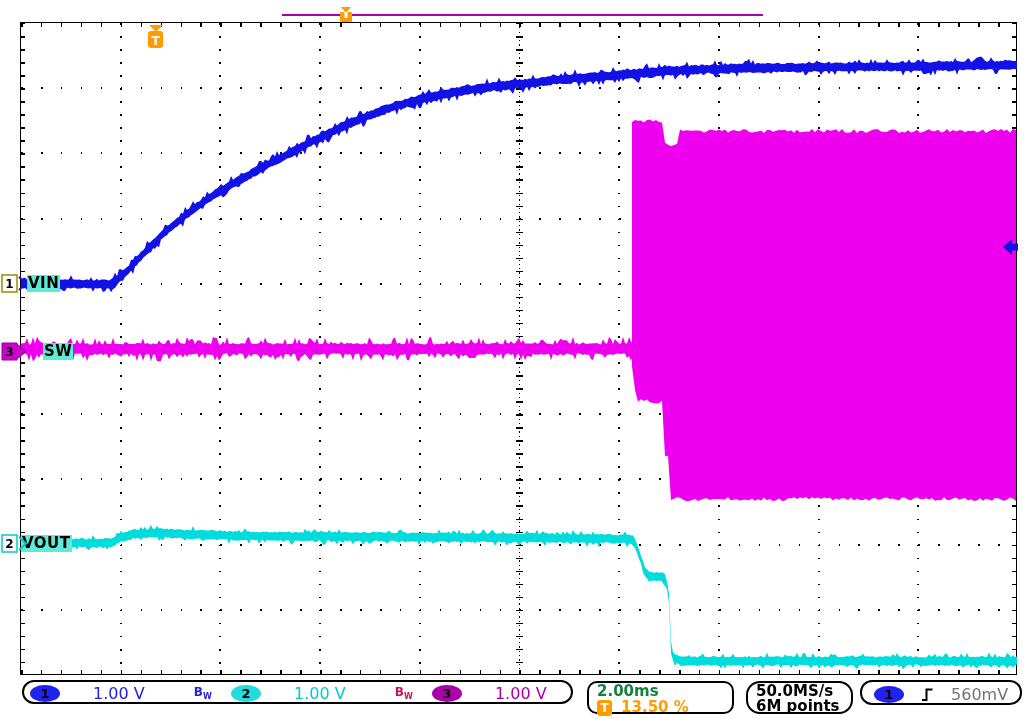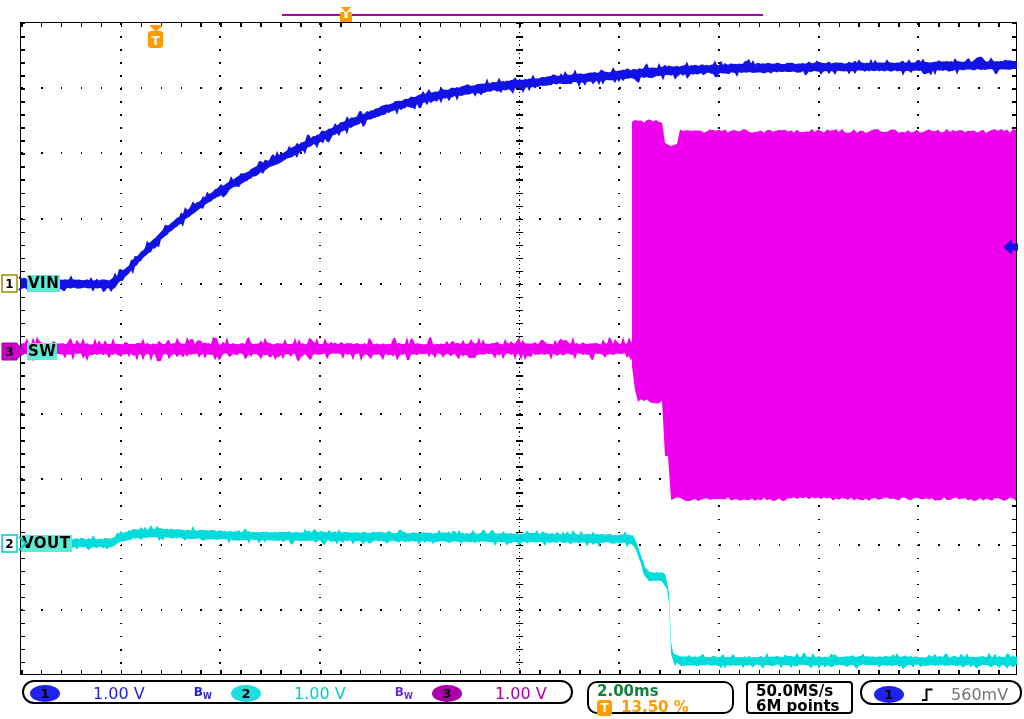--- a/index.html
+++ b/index.html
@@ -82,21 +82,21 @@
       </defs>
     <g id="wave-group" clip-path="url(#plotclip)">
         <path d="M21.0,280.2L23.0,278.0L25.0,277.8L27.0,279.6L29.0,279.7L31.0,280.3L33.0,279.2L35.0,279.5L37.0,276.4L39.0,279.9L41.0,280.4L43.0,280.1L45.0,276.3L47.0,280.5L49.0,279.3L51.0,280.2L53.0,280.5L55.0,280.3L57.0,279.8L59.0,280.2L61.0,279.5L63.0,279.7L65.0,279.3L67.0,279.8L69.0,279.2L71.0,275.2L73.0,279.4L75.0,279.6L77.0,279.8L79.0,279.4L81.0,279.9L83.0,280.2L85.0,280.0L87.0,279.3L89.0,280.3L91.0,277.3L93.0,280.4L95.0,280.3L97.0,278.7L99.0,280.4L101.0,279.6L103.0,279.5L105.0,279.6L107.0,280.1L109.0,280.5L111.0,279.3L113.0,277.5L115.0,272.6L117.0,276.2L119.0,269.3L121.0,269.2L123.0,270.3L125.0,268.7L127.0,267.0L129.0,265.4L131.0,259.8L133.0,259.8L135.0,255.8L137.0,256.3L139.0,254.3L141.0,251.6L143.0,250.5L145.0,247.7L147.0,240.7L149.0,243.1L151.0,241.5L153.0,239.5L155.0,237.9L157.0,235.9L159.0,233.7L161.0,231.7L163.0,229.6L165.0,224.5L167.0,225.5L169.0,225.1L171.0,223.0L173.0,221.6L175.0,219.8L177.0,217.7L179.0,217.1L181.0,212.4L183.0,213.7L185.0,207.0L187.0,209.8L189.0,208.7L191.0,205.3L193.0,201.3L195.0,204.1L197.0,202.0L199.0,201.7L201.0,199.8L203.0,196.3L205.0,197.3L207.0,191.6L209.0,194.0L211.0,193.0L213.0,191.4L215.0,189.3L217.0,188.4L219.0,186.4L221.0,183.9L223.0,185.7L225.0,184.4L227.0,182.9L229.0,181.6L231.0,176.0L233.0,179.8L235.0,178.3L237.0,176.7L239.0,175.8L241.0,172.9L243.0,173.6L245.0,173.1L247.0,172.0L249.0,171.2L251.0,168.9L253.0,167.9L255.0,167.0L257.0,165.7L259.0,161.0L261.0,161.0L263.0,162.8L265.0,159.6L267.0,160.4L269.0,160.4L271.0,156.2L273.0,154.1L275.0,156.5L277.0,150.9L279.0,155.0L281.0,153.5L283.0,152.9L285.0,151.8L287.0,150.6L289.0,145.7L291.0,148.0L293.0,146.8L295.0,146.1L297.0,142.7L299.0,144.6L301.0,142.6L303.0,142.1L305.0,141.3L307.0,135.0L309.0,134.4L311.0,138.2L313.0,136.1L315.0,136.3L317.0,134.7L319.0,134.4L321.0,131.2L323.0,130.6L325.0,131.3L327.0,130.0L329.0,128.4L331.0,128.5L333.0,127.2L335.0,123.1L337.0,125.6L339.0,123.8L341.0,121.9L343.0,121.9L345.0,120.9L347.0,116.1L349.0,119.3L351.0,117.6L353.0,117.4L355.0,117.2L357.0,116.2L359.0,111.4L361.0,110.8L363.0,114.3L365.0,113.3L367.0,110.9L369.0,111.7L371.0,110.2L373.0,110.5L375.0,108.7L377.0,108.2L379.0,107.7L381.0,105.9L383.0,105.5L385.0,104.7L387.0,104.6L389.0,104.4L391.0,103.7L393.0,103.0L395.0,101.1L397.0,101.0L399.0,100.8L401.0,100.9L403.0,100.2L405.0,98.7L407.0,99.1L409.0,98.3L411.0,96.6L413.0,97.0L415.0,97.1L417.0,95.7L419.0,94.7L421.0,94.3L423.0,91.0L425.0,94.0L427.0,91.9L429.0,88.9L431.0,92.4L433.0,92.3L435.0,91.6L437.0,91.7L439.0,90.7L441.0,86.7L443.0,89.5L445.0,89.8L447.0,89.8L449.0,89.4L451.0,87.7L453.0,87.8L455.0,88.1L457.0,87.1L459.0,87.7L461.0,86.5L463.0,86.1L465.0,85.6L467.0,84.3L469.0,84.7L471.0,86.1L473.0,85.5L475.0,85.3L477.0,84.1L479.0,83.9L481.0,83.7L483.0,83.4L485.0,83.8L487.0,78.3L489.0,83.6L491.0,82.7L493.0,81.8L495.0,82.2L497.0,81.9L499.0,77.5L501.0,81.4L503.0,81.0L505.0,81.4L507.0,80.6L509.0,81.0L511.0,79.9L513.0,79.8L515.0,77.3L517.0,79.7L519.0,80.1L521.0,79.5L523.0,80.1L525.0,78.8L527.0,79.5L529.0,78.4L531.0,78.7L533.0,74.4L535.0,78.6L537.0,78.5L539.0,78.3L541.0,77.2L543.0,77.1L545.0,77.2L547.0,76.4L549.0,76.2L551.0,76.0L553.0,74.2L555.0,75.1L557.0,75.8L559.0,75.9L561.0,73.2L563.0,75.7L565.0,70.9L567.0,74.2L569.0,75.1L571.0,74.7L573.0,73.9L575.0,69.3L577.0,74.1L579.0,73.4L581.0,73.6L583.0,74.0L585.0,73.7L587.0,73.2L589.0,72.8L591.0,72.5L593.0,72.4L595.0,72.1L597.0,72.9L599.0,72.3L601.0,69.4L603.0,70.6L605.0,71.8L607.0,72.0L609.0,72.3L611.0,71.8L613.0,67.1L615.0,70.4L617.0,71.3L619.0,70.3L621.0,70.6L623.0,69.6L625.0,70.0L627.0,68.3L629.0,69.3L631.0,70.2L633.0,68.9L635.0,69.0L637.0,69.7L639.0,68.3L641.0,68.7L643.0,68.8L645.0,65.5L647.0,63.3L649.0,68.2L651.0,67.5L653.0,67.5L655.0,67.7L657.0,68.0L659.0,62.9L661.0,67.3L663.0,66.6L665.0,64.7L667.0,66.4L669.0,65.5L671.0,66.2L673.0,66.5L675.0,66.6L677.0,65.8L679.0,66.8L681.0,66.0L683.0,65.5L685.0,64.9L687.0,61.5L689.0,66.5L691.0,65.0L693.0,65.5L695.0,64.8L697.0,65.3L699.0,65.9L701.0,64.5L703.0,64.4L705.0,65.4L707.0,64.8L709.0,65.5L711.0,64.7L713.0,64.2L715.0,60.3L717.0,64.9L719.0,65.3L721.0,60.5L723.0,65.1L725.0,62.9L727.0,64.6L729.0,64.6L731.0,63.2L733.0,64.1L735.0,63.8L737.0,64.2L739.0,63.4L741.0,64.0L743.0,63.5L745.0,61.0L747.0,61.1L749.0,58.8L751.0,63.5L753.0,59.9L755.0,64.4L757.0,63.1L759.0,63.0L761.0,63.8L763.0,63.3L765.0,63.8L767.0,63.1L769.0,63.0L771.0,63.5L773.0,63.8L775.0,63.4L777.0,62.8L779.0,62.9L781.0,63.9L783.0,63.9L785.0,64.1L787.0,62.8L789.0,62.9L791.0,62.8L793.0,63.0L795.0,63.9L797.0,63.7L799.0,63.6L801.0,63.4L803.0,63.1L805.0,63.8L807.0,62.9L809.0,61.4L811.0,62.9L813.0,63.3L815.0,62.4L817.0,60.2L819.0,62.7L821.0,62.6L823.0,63.0L825.0,63.2L827.0,62.7L829.0,61.4L831.0,63.4L833.0,62.9L835.0,62.6L837.0,62.6L839.0,62.8L841.0,62.5L843.0,63.2L845.0,63.5L847.0,63.2L849.0,61.5L851.0,62.7L853.0,62.4L855.0,60.5L857.0,62.8L859.0,59.2L861.0,62.3L863.0,62.8L865.0,63.3L867.0,62.4L869.0,63.2L871.0,58.8L873.0,63.3L875.0,59.8L877.0,62.4L879.0,62.4L881.0,62.5L883.0,62.7L885.0,62.5L887.0,59.3L889.0,62.3L891.0,62.6L893.0,62.8L895.0,62.9L897.0,62.6L899.0,62.7L901.0,61.5L903.0,60.7L905.0,62.7L907.0,62.3L909.0,59.3L911.0,62.5L913.0,62.6L915.0,62.5L917.0,60.2L919.0,59.7L921.0,61.9L923.0,58.6L925.0,62.1L927.0,62.1L929.0,62.6L931.0,62.6L933.0,62.0L935.0,61.7L937.0,61.5L939.0,60.2L941.0,61.5L943.0,61.6L945.0,61.4L947.0,61.1L949.0,61.8L951.0,61.0L953.0,62.0L955.0,58.1L957.0,61.0L959.0,61.3L961.0,61.8L963.0,61.8L965.0,61.6L967.0,59.1L969.0,58.3L971.0,61.9L973.0,61.1L975.0,59.3L977.0,57.6L979.0,57.0L981.0,56.5L983.0,58.3L985.0,60.8L987.0,61.7L989.0,60.9L991.0,57.2L993.0,60.6L995.0,61.7L997.0,61.0L999.0,61.4L1001.0,60.7L1003.0,61.2L1005.0,59.4L1007.0,60.5L1009.0,60.3L1011.0,60.4L1013.0,61.1L1015.0,61.1L1017.0,60.4L1017.0,69.8L1015.0,68.9L1013.0,69.1L1011.0,69.5L1009.0,69.8L1007.0,69.6L1005.0,69.4L1003.0,69.4L1001.0,69.3L999.0,70.1L997.0,73.7L995.0,74.0L993.0,69.8L991.0,69.0L989.0,69.3L987.0,69.4L985.0,70.1L983.0,69.4L981.0,69.9L979.0,69.5L977.0,69.1L975.0,70.2L973.0,70.3L971.0,69.4L969.0,69.6L967.0,69.6L965.0,69.8L963.0,70.5L961.0,69.8L959.0,69.8L957.0,74.8L955.0,69.8L953.0,70.9L951.0,71.0L949.0,71.8L947.0,70.7L945.0,70.1L943.0,70.9L941.0,70.2L939.0,70.7L937.0,70.1L935.0,75.2L933.0,70.6L931.0,75.4L929.0,72.8L927.0,73.5L925.0,74.2L923.0,73.7L921.0,70.4L919.0,71.0L917.0,70.4L915.0,70.7L913.0,70.7L911.0,73.0L909.0,71.0L907.0,70.7L905.0,71.4L903.0,75.7L901.0,70.9L899.0,71.0L897.0,71.4L895.0,70.3L893.0,71.3L891.0,71.5L889.0,71.3L887.0,70.3L885.0,71.5L883.0,71.1L881.0,70.5L879.0,71.4L877.0,70.3L875.0,71.3L873.0,70.9L871.0,70.6L869.0,71.4L867.0,70.5L865.0,71.7L863.0,70.7L861.0,70.4L859.0,70.6L857.0,70.6L855.0,73.9L853.0,71.3L851.0,70.9L849.0,74.6L847.0,71.1L845.0,71.6L843.0,71.2L841.0,71.3L839.0,70.7L837.0,70.9L835.0,75.0L833.0,71.7L831.0,71.1L829.0,74.2L827.0,71.2L825.0,71.1L823.0,72.0L821.0,75.1L819.0,71.7L817.0,71.4L815.0,71.1L813.0,71.2L811.0,72.3L809.0,71.4L807.0,74.2L805.0,75.4L803.0,71.1L801.0,72.4L799.0,72.4L797.0,72.7L795.0,71.9L793.0,71.4L791.0,71.9L789.0,71.9L787.0,71.9L785.0,71.5L783.0,72.1L781.0,72.0L779.0,71.4L777.0,72.4L775.0,71.8L773.0,71.7L771.0,73.8L769.0,72.2L767.0,72.2L765.0,73.3L763.0,73.2L761.0,72.6L759.0,72.6L757.0,72.5L755.0,72.7L753.0,72.9L751.0,72.4L749.0,72.0L747.0,72.7L745.0,72.4L743.0,72.4L741.0,73.1L739.0,72.0L737.0,76.9L735.0,72.9L733.0,72.8L731.0,72.2L729.0,74.3L727.0,73.7L725.0,73.6L723.0,73.5L721.0,73.0L719.0,73.8L717.0,77.4L715.0,77.1L713.0,73.9L711.0,73.7L709.0,72.7L707.0,72.7L705.0,74.2L703.0,75.2L701.0,73.0L699.0,74.0L697.0,74.4L695.0,74.1L693.0,74.8L691.0,73.9L689.0,76.4L687.0,79.1L685.0,74.1L683.0,75.9L681.0,74.1L679.0,75.3L677.0,77.1L675.0,79.8L673.0,74.8L671.0,75.7L669.0,74.9L667.0,75.1L665.0,75.2L663.0,80.5L661.0,75.4L659.0,76.3L657.0,75.7L655.0,76.7L653.0,77.7L651.0,78.1L649.0,78.0L647.0,76.9L645.0,77.7L643.0,77.8L641.0,76.7L639.0,82.8L637.0,81.9L635.0,79.8L633.0,78.4L631.0,77.9L629.0,78.4L627.0,78.7L625.0,78.7L623.0,81.2L621.0,78.6L619.0,82.3L617.0,79.3L615.0,83.0L613.0,80.2L611.0,80.2L609.0,80.3L607.0,80.0L605.0,80.6L603.0,84.7L601.0,80.5L599.0,85.2L597.0,80.8L595.0,81.7L593.0,84.6L591.0,81.6L589.0,81.7L587.0,81.9L585.0,85.7L583.0,82.8L581.0,82.4L579.0,87.2L577.0,82.6L575.0,82.1L573.0,82.3L571.0,84.2L569.0,83.7L567.0,84.0L565.0,84.0L563.0,83.9L561.0,83.8L559.0,83.6L557.0,84.5L555.0,84.0L553.0,83.8L551.0,85.5L549.0,84.9L547.0,85.7L545.0,85.8L543.0,86.0L541.0,85.6L539.0,86.7L537.0,86.8L535.0,88.4L533.0,86.7L531.0,87.4L529.0,91.2L527.0,86.8L525.0,88.8L523.0,93.1L521.0,88.9L519.0,88.6L517.0,87.8L515.0,88.5L513.0,94.0L511.0,91.3L509.0,89.3L507.0,90.0L505.0,90.4L503.0,89.8L501.0,92.9L499.0,91.0L497.0,91.8L495.0,90.5L493.0,90.3L491.0,91.8L489.0,91.4L487.0,91.7L485.0,92.7L483.0,92.9L481.0,95.6L479.0,93.3L477.0,93.3L475.0,96.7L473.0,92.9L471.0,93.8L469.0,94.4L467.0,94.8L465.0,94.4L463.0,95.6L461.0,96.0L459.0,95.6L457.0,100.7L455.0,95.8L453.0,97.1L451.0,97.4L449.0,101.6L447.0,97.7L445.0,98.7L443.0,98.2L441.0,103.6L439.0,98.8L437.0,101.8L435.0,100.7L433.0,101.2L431.0,103.3L429.0,101.3L427.0,105.3L425.0,102.2L423.0,102.9L421.0,108.0L419.0,108.2L417.0,104.0L415.0,109.8L413.0,107.9L411.0,107.8L409.0,107.2L407.0,106.4L405.0,108.2L403.0,108.6L401.0,110.2L399.0,108.5L397.0,114.9L395.0,110.0L393.0,111.0L391.0,111.4L389.0,113.0L387.0,112.5L385.0,114.8L383.0,114.9L381.0,115.5L379.0,116.7L377.0,116.7L375.0,118.1L373.0,118.3L371.0,119.4L369.0,119.6L367.0,119.9L365.0,125.3L363.0,127.0L361.0,122.5L359.0,124.6L357.0,124.8L355.0,125.8L353.0,126.4L351.0,127.9L349.0,127.6L347.0,134.4L345.0,129.9L343.0,131.2L341.0,131.7L339.0,136.3L337.0,133.3L335.0,134.8L333.0,135.2L331.0,138.4L329.0,142.5L327.0,141.8L325.0,139.0L323.0,143.4L321.0,141.4L319.0,142.9L317.0,148.4L315.0,144.5L313.0,144.6L311.0,146.5L309.0,146.8L307.0,148.1L305.0,154.4L303.0,150.4L301.0,151.7L299.0,153.1L297.0,158.0L295.0,155.1L293.0,156.4L291.0,157.4L289.0,158.0L287.0,158.5L285.0,160.1L283.0,161.1L281.0,162.5L279.0,163.4L277.0,164.6L275.0,165.0L273.0,166.0L271.0,166.6L269.0,167.5L267.0,169.0L265.0,170.5L263.0,174.1L261.0,172.0L259.0,174.0L257.0,175.5L255.0,176.4L253.0,176.4L251.0,178.7L249.0,179.3L247.0,181.0L245.0,181.4L243.0,183.0L241.0,184.1L239.0,187.2L237.0,186.5L235.0,186.8L233.0,187.6L231.0,188.7L229.0,190.5L227.0,194.0L225.0,196.1L223.0,197.5L221.0,195.3L219.0,196.5L217.0,197.2L215.0,198.4L213.0,199.6L211.0,201.4L209.0,202.3L207.0,203.5L205.0,204.7L203.0,208.9L201.0,207.9L199.0,209.2L197.0,210.9L195.0,212.6L193.0,213.9L191.0,215.3L189.0,217.2L187.0,218.1L185.0,219.5L183.0,226.7L181.0,223.7L179.0,224.7L177.0,226.8L175.0,227.8L173.0,229.7L171.0,231.3L169.0,232.5L167.0,235.3L165.0,236.3L163.0,238.0L161.0,239.6L159.0,247.3L157.0,245.9L155.0,248.8L153.0,248.2L151.0,252.3L149.0,252.7L147.0,254.4L145.0,256.3L143.0,257.9L141.0,261.0L139.0,261.9L137.0,265.2L135.0,266.4L133.0,273.9L131.0,270.4L129.0,273.4L127.0,275.3L125.0,276.9L123.0,280.8L121.0,280.7L119.0,282.3L117.0,285.0L115.0,287.9L113.0,288.9L111.0,292.3L109.0,288.6L107.0,288.2L105.0,291.2L103.0,291.9L101.0,287.9L99.0,288.3L97.0,288.5L95.0,287.9L93.0,291.7L91.0,288.0L89.0,288.5L87.0,288.2L85.0,287.8L83.0,287.8L81.0,288.6L79.0,288.6L77.0,288.7L75.0,287.8L73.0,287.7L71.0,288.6L69.0,288.3L67.0,287.7L65.0,291.0L63.0,290.9L61.0,288.9L59.0,290.3L57.0,288.5L55.0,288.5L53.0,288.9L51.0,288.6L49.0,288.7L47.0,291.2L45.0,287.7L43.0,288.5L41.0,288.3L39.0,288.7L37.0,288.1L35.0,292.3L33.0,288.3L31.0,289.3L29.0,288.0L27.0,289.7L25.0,288.1L23.0,288.5L21.0,288.0Z" fill="#1212e6"></path>
         <path d="M21.0,343.8L23.0,343.3L25.0,343.1L27.0,337.9L29.0,344.3L31.0,344.3L33.0,336.9L35.0,343.4L37.0,336.5L39.0,340.6L41.0,342.3L43.0,342.9L45.0,343.4L47.0,342.9L49.0,343.6L51.0,344.3L53.0,341.2L55.0,342.0L57.0,343.4L59.0,343.6L61.0,343.6L63.0,343.0L65.0,344.2L67.0,343.5L69.0,339.9L71.0,338.1L73.0,344.0L75.0,343.9L77.0,339.6L79.0,343.2L81.0,343.5L83.0,337.7L85.0,343.9L87.0,343.0L89.0,344.4L91.0,344.4L93.0,344.2L95.0,338.1L97.0,344.4L99.0,340.2L101.0,343.4L103.0,344.4L105.0,340.0L107.0,344.1L109.0,343.8L111.0,344.3L113.0,337.8L115.0,344.0L117.0,343.7L119.0,343.9L121.0,344.1L123.0,344.4L125.0,342.1L127.0,342.5L129.0,344.1L131.0,344.0L133.0,344.0L135.0,344.0L137.0,343.1L139.0,342.9L141.0,343.6L143.0,338.2L145.0,344.3L147.0,343.1L149.0,343.8L151.0,344.5L153.0,343.3L155.0,344.3L157.0,344.0L159.0,340.4L161.0,343.1L163.0,344.1L165.0,344.1L167.0,340.8L169.0,339.8L171.0,344.5L173.0,343.0L175.0,343.6L177.0,337.4L179.0,341.4L181.0,343.4L183.0,343.4L185.0,344.0L187.0,337.0L189.0,341.0L191.0,339.0L193.0,339.3L195.0,344.2L197.0,340.7L199.0,340.2L201.0,340.8L203.0,343.6L205.0,342.2L207.0,343.5L209.0,343.1L211.0,344.4L213.0,337.1L215.0,337.7L217.0,338.2L219.0,344.5L221.0,344.5L223.0,341.6L225.0,343.8L227.0,337.1L229.0,344.1L231.0,343.9L233.0,343.1L235.0,344.0L237.0,344.0L239.0,344.2L241.0,343.2L243.0,343.3L245.0,343.7L247.0,338.4L249.0,336.9L251.0,343.0L253.0,343.9L255.0,343.7L257.0,343.7L259.0,343.3L261.0,340.2L263.0,343.6L265.0,337.6L267.0,342.0L269.0,343.2L271.0,343.2L273.0,344.4L275.0,343.9L277.0,343.0L279.0,343.6L281.0,343.4L283.0,343.8L285.0,338.8L287.0,344.3L289.0,343.9L291.0,344.1L293.0,343.6L295.0,337.6L297.0,343.9L299.0,339.1L301.0,343.4L303.0,343.3L305.0,344.3L307.0,344.0L309.0,338.0L311.0,338.7L313.0,341.3L315.0,343.1L317.0,337.9L319.0,344.3L321.0,344.0L323.0,343.8L325.0,337.9L327.0,343.0L329.0,344.0L331.0,341.4L333.0,343.5L335.0,342.8L337.0,343.8L339.0,343.9L341.0,341.8L343.0,343.2L345.0,344.3L347.0,342.7L349.0,343.4L351.0,343.1L353.0,344.0L355.0,343.8L357.0,343.1L359.0,343.7L361.0,344.2L363.0,344.0L365.0,343.0L367.0,344.4L369.0,337.6L371.0,339.9L373.0,344.0L375.0,344.2L377.0,343.5L379.0,344.0L381.0,344.4L383.0,343.3L385.0,344.2L387.0,344.3L389.0,343.9L391.0,344.0L393.0,338.7L395.0,337.5L397.0,343.8L399.0,342.8L401.0,343.7L403.0,344.2L405.0,343.7L407.0,337.0L409.0,344.5L411.0,337.9L413.0,339.6L415.0,344.0L417.0,343.2L419.0,343.6L421.0,344.0L423.0,344.2L425.0,344.4L427.0,343.8L429.0,337.9L431.0,336.7L433.0,343.9L435.0,344.4L437.0,343.7L439.0,344.2L441.0,343.5L443.0,343.9L445.0,343.8L447.0,340.8L449.0,344.4L451.0,342.3L453.0,340.8L455.0,343.5L457.0,343.1L459.0,343.2L461.0,344.1L463.0,339.5L465.0,344.1L467.0,343.8L469.0,343.1L471.0,339.1L473.0,342.3L475.0,343.5L477.0,343.1L479.0,337.2L481.0,344.5L483.0,338.9L485.0,343.5L487.0,343.7L489.0,344.2L491.0,343.2L493.0,343.2L495.0,343.0L497.0,341.4L499.0,343.7L501.0,343.7L503.0,344.4L505.0,338.9L507.0,343.0L509.0,343.5L511.0,341.1L513.0,343.3L515.0,343.6L517.0,340.5L519.0,337.4L521.0,343.0L523.0,339.9L525.0,343.5L527.0,343.5L529.0,343.4L531.0,343.4L533.0,343.6L535.0,342.1L537.0,343.8L539.0,343.3L541.0,339.7L543.0,340.1L545.0,342.1L547.0,343.7L549.0,343.7L551.0,343.9L553.0,344.5L555.0,339.7L557.0,344.0L559.0,340.4L561.0,338.6L563.0,340.5L565.0,340.1L567.0,340.5L569.0,343.3L571.0,343.2L573.0,336.8L575.0,344.0L577.0,342.8L579.0,344.4L581.0,343.5L583.0,342.2L585.0,343.6L587.0,344.2L589.0,343.5L591.0,343.5L593.0,343.3L595.0,343.2L597.0,343.0L599.0,343.9L601.0,344.4L603.0,339.3L605.0,343.1L607.0,343.7L609.0,337.0L611.0,338.9L613.0,343.9L615.0,339.0L617.0,341.4L619.0,343.6L621.0,343.7L623.0,336.8L625.0,343.3L627.0,343.6L629.0,337.2L631.0,341.6L633.0,344.3L633.0,354.5L631.0,361.0L629.0,355.9L627.0,358.1L625.0,353.5L623.0,353.6L621.0,354.1L619.0,353.7L617.0,353.5L615.0,354.3L613.0,354.9L611.0,354.3L609.0,354.5L607.0,354.8L605.0,357.9L603.0,355.0L601.0,354.3L599.0,353.8L597.0,353.7L595.0,353.6L593.0,360.0L591.0,359.3L589.0,354.5L587.0,354.9L585.0,353.9L583.0,355.0L581.0,353.9L579.0,353.5L577.0,353.6L575.0,359.5L573.0,354.7L571.0,354.7L569.0,354.1L567.0,353.6L565.0,354.6L563.0,355.8L561.0,353.9L559.0,354.8L557.0,355.7L555.0,354.4L553.0,353.8L551.0,360.0L549.0,354.0L547.0,353.9L545.0,354.7L543.0,354.4L541.0,353.9L539.0,354.7L537.0,354.6L535.0,354.8L533.0,353.5L531.0,357.2L529.0,356.1L527.0,356.0L525.0,360.2L523.0,354.2L521.0,360.3L519.0,353.6L517.0,354.5L515.0,359.7L513.0,353.8L511.0,354.9L509.0,353.8L507.0,353.6L505.0,354.8L503.0,359.6L501.0,353.5L499.0,355.8L497.0,354.1L495.0,358.4L493.0,354.9L491.0,353.6L489.0,354.2L487.0,353.5L485.0,354.5L483.0,354.4L481.0,354.5L479.0,354.6L477.0,354.9L475.0,358.2L473.0,357.7L471.0,358.0L469.0,358.0L467.0,355.4L465.0,354.9L463.0,356.5L461.0,354.3L459.0,359.3L457.0,356.9L455.0,354.2L453.0,354.3L451.0,356.6L449.0,354.6L447.0,354.1L445.0,354.7L443.0,357.7L441.0,354.6L439.0,353.7L437.0,353.5L435.0,358.5L433.0,355.1L431.0,353.8L429.0,357.3L427.0,353.6L425.0,354.3L423.0,353.8L421.0,354.2L419.0,353.8L417.0,355.6L415.0,354.3L413.0,354.4L411.0,354.7L409.0,360.2L407.0,360.0L405.0,353.5L403.0,354.9L401.0,354.6L399.0,356.4L397.0,360.5L395.0,354.3L393.0,356.6L391.0,354.8L389.0,355.4L387.0,354.8L385.0,354.3L383.0,360.5L381.0,356.5L379.0,354.3L377.0,354.7L375.0,354.4L373.0,355.0L371.0,359.3L369.0,357.1L367.0,354.7L365.0,354.5L363.0,355.9L361.0,361.3L359.0,353.6L357.0,353.9L355.0,354.0L353.0,360.4L351.0,354.8L349.0,354.2L347.0,354.8L345.0,353.6L343.0,359.0L341.0,354.5L339.0,353.6L337.0,353.8L335.0,353.6L333.0,353.5L331.0,354.0L329.0,354.9L327.0,359.4L325.0,353.7L323.0,353.9L321.0,354.5L319.0,354.8L317.0,354.4L315.0,354.3L313.0,354.7L311.0,359.9L309.0,359.0L307.0,356.2L305.0,353.9L303.0,355.9L301.0,357.0L299.0,361.2L297.0,360.2L295.0,354.0L293.0,353.8L291.0,357.0L289.0,354.4L287.0,354.2L285.0,354.0L283.0,359.5L281.0,354.8L279.0,357.1L277.0,357.3L275.0,359.9L273.0,354.7L271.0,357.4L269.0,356.9L267.0,354.8L265.0,355.4L263.0,354.4L261.0,359.6L259.0,355.9L257.0,354.6L255.0,353.9L253.0,354.3L251.0,356.8L249.0,354.3L247.0,357.3L245.0,359.5L243.0,354.3L241.0,353.6L239.0,353.5L237.0,355.4L235.0,354.5L233.0,354.0L231.0,356.1L229.0,357.1L227.0,353.6L225.0,353.6L223.0,354.2L221.0,357.9L219.0,360.4L217.0,356.2L215.0,360.4L213.0,354.9L211.0,354.8L209.0,354.8L207.0,354.3L205.0,359.0L203.0,353.9L201.0,355.0L199.0,357.7L197.0,353.6L195.0,354.0L193.0,354.1L191.0,354.8L189.0,354.2L187.0,356.8L185.0,353.9L183.0,357.7L181.0,354.7L179.0,354.7L177.0,357.3L175.0,354.3L173.0,354.4L171.0,355.7L169.0,359.5L167.0,354.3L165.0,354.3L163.0,354.7L161.0,360.9L159.0,361.3L157.0,361.3L155.0,354.6L153.0,354.7L151.0,361.3L149.0,354.3L147.0,354.2L145.0,354.9L143.0,360.8L141.0,354.4L139.0,353.9L137.0,361.1L135.0,355.0L133.0,355.9L131.0,353.6L129.0,357.1L127.0,353.8L125.0,354.4L123.0,354.2L121.0,356.8L119.0,355.4L117.0,354.7L115.0,353.5L113.0,354.9L111.0,354.6L109.0,358.6L107.0,354.4L105.0,353.9L103.0,355.3L101.0,353.6L99.0,354.2L97.0,354.9L95.0,353.8L93.0,354.9L91.0,355.1L89.0,355.4L87.0,361.3L85.0,355.6L83.0,358.5L81.0,353.5L79.0,353.7L77.0,353.8L75.0,353.6L73.0,360.5L71.0,353.9L69.0,354.9L67.0,354.1L65.0,358.5L63.0,354.8L61.0,353.9L59.0,354.2L57.0,353.8L55.0,354.5L53.0,354.2L51.0,355.0L49.0,354.4L47.0,357.8L45.0,356.5L43.0,354.7L41.0,354.0L39.0,358.0L37.0,354.8L35.0,358.8L33.0,361.4L31.0,354.3L29.0,360.8L27.0,354.8L25.0,353.6L23.0,354.7L21.0,354.7Z" fill="#ee00ee"></path>
         <path d="M632.0,122.1L635.0,120.0L638.0,120.7L641.0,120.6L644.0,122.6L647.0,120.0L650.0,119.5L653.0,121.4L656.0,119.9L659.0,122.0L662.0,122.4L665.0,142.7L668.0,144.7L671.0,146.0L674.0,145.1L677.0,144.1L680.0,129.6L683.0,130.9L686.0,130.3L689.0,130.6L692.0,130.7L695.0,130.5L698.0,130.4L701.0,130.8L704.0,132.7L707.0,131.3L710.0,129.5L713.0,129.9L716.0,130.7L719.0,129.8L722.0,131.0L725.0,129.5L728.0,132.6L731.0,130.8L734.0,129.9L737.0,131.1L740.0,131.2L743.0,129.3L746.0,129.4L749.0,132.1L752.0,132.6L755.0,131.9L758.0,131.6L761.0,130.4L764.0,132.9L767.0,129.9L770.0,130.0L773.0,131.7L776.0,130.8L779.0,129.9L782.0,130.3L785.0,129.8L788.0,131.4L791.0,130.2L794.0,132.8L797.0,129.8L800.0,132.2L803.0,132.0L806.0,131.4L809.0,131.8L812.0,129.0L815.0,132.2L818.0,129.2L821.0,131.0L824.0,132.4L827.0,129.5L830.0,130.8L833.0,130.3L836.0,129.3L839.0,132.1L842.0,129.1L845.0,132.4L848.0,132.7L851.0,132.3L854.0,129.2L857.0,132.9L860.0,130.4L863.0,130.9L866.0,132.9L869.0,131.4L872.0,130.1L875.0,129.2L878.0,129.2L881.0,131.5L884.0,131.9L887.0,132.1L890.0,129.9L893.0,129.2L896.0,130.2L899.0,132.9L902.0,131.7L905.0,132.5L908.0,130.3L911.0,132.5L914.0,131.8L917.0,129.8L920.0,132.7L923.0,132.0L926.0,130.6L929.0,129.3L932.0,131.1L935.0,131.2L938.0,129.7L941.0,132.4L944.0,131.8L947.0,129.1L950.0,132.1L953.0,130.0L956.0,131.5L959.0,130.3L962.0,130.3L965.0,132.2L968.0,130.7L971.0,131.0L974.0,130.5L977.0,132.5L980.0,131.2L983.0,129.4L986.0,133.0L989.0,131.3L992.0,129.8L995.0,129.2L998.0,131.0L1001.0,129.0L1004.0,131.1L1007.0,129.5L1010.0,132.7L1013.0,129.1L1016.0,130.0L1016.0,500.9L1013.0,498.4L1010.0,497.6L1007.0,499.7L1004.0,500.8L1001.0,499.6L998.0,498.3L995.0,497.9L992.0,500.7L989.0,499.5L986.0,498.8L983.0,500.8L980.0,498.1L977.0,500.5L974.0,501.0L971.0,499.2L968.0,500.3L965.0,498.0L962.0,498.7L959.0,499.6L956.0,497.5L953.0,498.6L950.0,500.0L947.0,499.9L944.0,497.3L941.0,500.3L938.0,500.0L935.0,500.7L932.0,497.9L929.0,499.4L926.0,498.3L923.0,499.2L920.0,499.1L917.0,497.4L914.0,498.2L911.0,500.3L908.0,499.6L905.0,497.8L902.0,497.4L899.0,500.5L896.0,499.5L893.0,498.5L890.0,499.0L887.0,497.5L884.0,497.9L881.0,499.2L878.0,499.7L875.0,497.7L872.0,498.5L869.0,500.7L866.0,498.7L863.0,500.1L860.0,499.9L857.0,498.4L854.0,500.5L851.0,497.4L848.0,500.1L845.0,498.6L842.0,498.1L839.0,499.7L836.0,498.6L833.0,500.5L830.0,497.7L827.0,498.3L824.0,497.5L821.0,499.0L818.0,497.6L815.0,498.4L812.0,497.3L809.0,499.2L806.0,497.1L803.0,498.3L800.0,497.4L797.0,498.9L794.0,497.2L791.0,498.6L788.0,498.3L785.0,500.5L782.0,500.9L779.0,498.2L776.0,500.6L773.0,501.0L770.0,499.0L767.0,500.3L764.0,497.6L761.0,500.5L758.0,499.2L755.0,500.7L752.0,498.6L749.0,500.3L746.0,499.7L743.0,499.7L740.0,500.8L737.0,499.3L734.0,499.5L731.0,500.5L728.0,497.3L725.0,499.6L722.0,499.2L719.0,499.0L716.0,498.9L713.0,499.0L710.0,500.1L707.0,498.3L704.0,498.4L701.0,499.8L698.0,501.0L695.0,498.8L692.0,500.3L689.0,501.0L686.0,500.9L683.0,499.4L680.0,497.8L677.0,497.3L674.0,498.8L671.0,500.1L668.0,455.7L665.0,456.3L662.0,400.7L659.0,403.3L656.0,403.4L653.0,403.1L650.0,402.3L647.0,399.5L644.0,400.9L641.0,399.2L638.0,401.7L635.0,390.0L632.0,366.4Z" fill="#ee00ee"></path>
         <path d="M21.0,539.0L23.0,539.0L25.0,537.0L27.0,538.8L29.0,538.4L31.0,538.0L33.0,538.6L35.0,539.0L37.0,535.8L39.0,539.3L41.0,538.9L43.0,539.5L45.0,539.3L47.0,539.1L49.0,538.7L51.0,538.2L53.0,538.4L55.0,538.4L57.0,537.0L59.0,538.6L61.0,539.2L63.0,538.6L65.0,538.6L67.0,538.4L69.0,539.0L71.0,538.5L73.0,539.4L75.0,538.5L77.0,538.4L79.0,539.0L81.0,538.0L83.0,538.0L85.0,539.2L87.0,539.5L89.0,538.1L91.0,539.4L93.0,534.9L95.0,538.4L97.0,539.4L99.0,538.7L101.0,538.8L103.0,539.1L105.0,538.1L107.0,538.2L109.0,538.3L111.0,538.7L113.0,537.7L115.0,536.7L117.0,532.4L119.0,533.7L121.0,530.8L123.0,532.9L125.0,532.0L127.0,532.1L129.0,530.2L131.0,530.5L133.0,529.2L135.0,529.0L137.0,529.8L139.0,529.8L141.0,526.9L143.0,529.6L145.0,526.8L147.0,530.0L149.0,528.6L151.0,524.9L153.0,529.0L155.0,528.8L157.0,525.9L159.0,528.3L161.0,528.2L163.0,528.8L165.0,529.2L167.0,528.6L169.0,529.7L171.0,528.4L173.0,529.2L175.0,529.8L177.0,529.2L179.0,529.5L181.0,529.2L183.0,529.9L185.0,530.4L187.0,529.8L189.0,530.1L191.0,530.4L193.0,526.1L195.0,530.6L197.0,530.6L199.0,529.9L201.0,529.9L203.0,530.1L205.0,530.2L207.0,530.5L209.0,530.4L211.0,530.1L213.0,530.0L215.0,530.5L217.0,531.4L219.0,530.3L221.0,530.6L223.0,531.4L225.0,530.6L227.0,531.9L229.0,531.0L231.0,531.0L233.0,532.1L235.0,531.0L237.0,531.4L239.0,529.9L241.0,532.4L243.0,531.2L245.0,528.3L247.0,531.3L249.0,531.2L251.0,532.2L253.0,531.7L255.0,532.3L257.0,532.0L259.0,532.3L261.0,532.2L263.0,531.5L265.0,532.0L267.0,531.5L269.0,532.5L271.0,532.0L273.0,532.6L275.0,531.5L277.0,532.7L279.0,531.6L281.0,531.9L283.0,532.1L285.0,532.1L287.0,532.3L289.0,531.3L291.0,532.5L293.0,532.8L295.0,532.1L297.0,532.0L299.0,532.7L301.0,532.1L303.0,532.9L305.0,528.5L307.0,531.5L309.0,530.2L311.0,532.7L313.0,530.6L315.0,528.9L317.0,531.9L319.0,531.9L321.0,530.8L323.0,531.7L325.0,532.0L327.0,532.6L329.0,530.0L331.0,532.0L333.0,532.4L335.0,531.3L337.0,532.8L339.0,529.2L341.0,532.6L343.0,532.3L345.0,531.9L347.0,532.2L349.0,532.6L351.0,532.6L353.0,532.7L355.0,532.0L357.0,532.5L359.0,532.5L361.0,532.9L363.0,531.9L365.0,531.8L367.0,533.1L369.0,532.9L371.0,532.7L373.0,531.5L375.0,532.2L377.0,532.2L379.0,532.0L381.0,532.1L383.0,532.6L385.0,532.7L387.0,532.2L389.0,530.6L391.0,532.4L393.0,533.2L395.0,532.9L397.0,533.0L399.0,530.0L401.0,529.6L403.0,531.9L405.0,532.1L407.0,533.4L409.0,533.3L411.0,533.1L413.0,532.2L415.0,532.7L417.0,533.1L419.0,533.0L421.0,532.5L423.0,532.2L425.0,532.8L427.0,532.4L429.0,533.0L431.0,532.8L433.0,533.5L435.0,533.0L437.0,533.3L439.0,529.6L441.0,533.0L443.0,532.4L445.0,532.6L447.0,532.8L449.0,531.6L451.0,533.7L453.0,530.7L455.0,531.2L457.0,533.7L459.0,529.6L461.0,533.2L463.0,532.8L465.0,533.9L467.0,532.8L469.0,533.7L471.0,532.9L473.0,529.8L475.0,533.3L477.0,533.8L479.0,533.6L481.0,532.8L483.0,529.2L485.0,531.1L487.0,534.0L489.0,533.3L491.0,530.8L493.0,529.9L495.0,533.1L497.0,533.7L499.0,533.3L501.0,533.5L503.0,531.2L505.0,533.6L507.0,533.3L509.0,533.7L511.0,532.9L513.0,533.8L515.0,534.0L517.0,533.2L519.0,534.0L521.0,533.9L523.0,534.1L525.0,533.3L527.0,530.5L529.0,532.9L531.0,533.1L533.0,532.9L535.0,533.3L537.0,529.7L539.0,534.3L541.0,533.1L543.0,531.3L545.0,533.0L547.0,532.8L549.0,534.3L551.0,533.3L553.0,533.2L555.0,534.5L557.0,531.5L559.0,533.7L561.0,534.5L563.0,531.4L565.0,534.2L567.0,531.6L569.0,533.7L571.0,534.4L573.0,529.9L575.0,533.3L577.0,534.3L579.0,534.8L581.0,530.8L583.0,534.1L585.0,534.6L587.0,533.9L589.0,533.5L591.0,535.0L593.0,531.6L595.0,534.5L597.0,534.0L599.0,534.6L601.0,533.8L603.0,534.2L605.0,534.8L607.0,534.3L609.0,533.8L611.0,534.2L613.0,535.2L615.0,535.0L617.0,535.2L619.0,535.2L621.0,534.3L623.0,534.7L625.0,531.3L627.0,534.7L629.0,534.5L631.0,535.4L633.0,535.3L635.0,539.1L637.0,544.3L639.0,549.4L641.0,555.7L643.0,561.1L645.0,567.6L647.0,569.2L649.0,571.6L651.0,572.1L653.0,572.6L655.0,572.8L657.0,572.1L659.0,572.8L661.0,572.5L663.0,572.6L665.0,574.3L667.0,581.6L669.0,594.1L671.0,641.4L673.0,652.3L675.0,654.4L677.0,654.8L679.0,656.0L681.0,656.4L683.0,656.5L685.0,656.5L687.0,656.4L689.0,655.0L691.0,657.1L693.0,656.8L695.0,656.3L697.0,657.4L699.0,656.6L701.0,655.5L703.0,653.5L705.0,656.9L707.0,657.0L709.0,657.3L711.0,656.9L713.0,655.7L715.0,656.2L717.0,657.1L719.0,657.2L721.0,656.4L723.0,653.7L725.0,657.5L727.0,656.8L729.0,657.2L731.0,656.6L733.0,653.8L735.0,657.1L737.0,657.1L739.0,657.2L741.0,657.0L743.0,657.2L745.0,656.2L747.0,657.4L749.0,655.8L751.0,657.5L753.0,656.9L755.0,657.1L757.0,657.4L759.0,656.7L761.0,655.8L763.0,657.3L765.0,656.9L767.0,652.6L769.0,657.3L771.0,656.4L773.0,656.7L775.0,656.4L777.0,656.0L779.0,656.6L781.0,656.8L783.0,657.2L785.0,654.5L787.0,655.9L789.0,656.2L791.0,655.7L793.0,656.7L795.0,656.5L797.0,652.7L799.0,656.8L801.0,657.3L803.0,653.1L805.0,653.2L807.0,657.0L809.0,657.1L811.0,656.9L813.0,652.9L815.0,656.9L817.0,657.3L819.0,655.8L821.0,657.3L823.0,657.2L825.0,656.4L827.0,656.9L829.0,656.7L831.0,653.6L833.0,655.2L835.0,653.9L837.0,656.5L839.0,657.2L841.0,657.0L843.0,656.9L845.0,656.5L847.0,656.3L849.0,656.6L851.0,656.0L853.0,655.2L855.0,656.9L857.0,657.1L859.0,656.1L861.0,656.1L863.0,653.6L865.0,656.5L867.0,656.3L869.0,656.6L871.0,656.5L873.0,656.3L875.0,657.3L877.0,657.1L879.0,656.4L881.0,656.4L883.0,656.9L885.0,656.1L887.0,656.3L889.0,656.6L891.0,656.5L893.0,654.1L895.0,656.6L897.0,652.9L899.0,656.3L901.0,657.3L903.0,656.3L905.0,655.3L907.0,656.8L909.0,656.5L911.0,656.1L913.0,657.4L915.0,656.6L917.0,656.4L919.0,657.2L921.0,657.3L923.0,657.2L925.0,657.4L927.0,657.0L929.0,654.5L931.0,656.6L933.0,656.1L935.0,653.8L937.0,657.2L939.0,656.0L941.0,656.6L943.0,656.7L945.0,653.7L947.0,653.4L949.0,657.5L951.0,657.2L953.0,656.0L955.0,656.1L957.0,657.0L959.0,657.3L961.0,653.4L963.0,656.1L965.0,656.9L967.0,653.1L969.0,657.1L971.0,657.1L973.0,656.8L975.0,657.2L977.0,656.8L979.0,656.8L981.0,656.3L983.0,656.0L985.0,657.2L987.0,656.7L989.0,652.6L991.0,656.3L993.0,657.2L995.0,653.6L997.0,657.4L999.0,656.1L1001.0,656.7L1003.0,656.9L1005.0,657.3L1007.0,653.1L1009.0,654.4L1011.0,657.1L1013.0,655.2L1015.0,657.1L1017.0,656.4L1017.0,664.6L1015.0,665.4L1013.0,667.5L1011.0,665.7L1009.0,665.7L1007.0,668.7L1005.0,666.0L1003.0,664.9L1001.0,665.8L999.0,668.0L997.0,665.8L995.0,664.9L993.0,665.2L991.0,667.6L989.0,665.9L987.0,665.1L985.0,664.9L983.0,664.7L981.0,665.7L979.0,665.8L977.0,668.6L975.0,667.0L973.0,664.7L971.0,667.4L969.0,664.6L967.0,665.4L965.0,665.7L963.0,667.7L961.0,665.5L959.0,665.5L957.0,666.0L955.0,665.9L953.0,665.1L951.0,664.8L949.0,666.0L947.0,665.2L945.0,666.1L943.0,664.9L941.0,664.8L939.0,665.6L937.0,665.3L935.0,666.0L933.0,664.7L931.0,665.0L929.0,665.4L927.0,665.8L925.0,665.9L923.0,665.6L921.0,667.2L919.0,665.0L917.0,664.6L915.0,664.6L913.0,667.7L911.0,664.9L909.0,664.8L907.0,665.6L905.0,667.3L903.0,669.2L901.0,665.5L899.0,667.3L897.0,664.8L895.0,665.1L893.0,665.9L891.0,665.8L889.0,665.0L887.0,666.0L885.0,665.2L883.0,665.0L881.0,665.7L879.0,667.8L877.0,664.6L875.0,665.3L873.0,665.1L871.0,665.1L869.0,665.1L867.0,665.2L865.0,664.9L863.0,664.5L861.0,665.1L859.0,665.4L857.0,668.9L855.0,667.3L853.0,665.0L851.0,665.1L849.0,665.7L847.0,666.9L845.0,665.8L843.0,665.5L841.0,665.2L839.0,664.7L837.0,665.3L835.0,665.2L833.0,666.6L831.0,667.4L829.0,665.6L827.0,665.7L825.0,667.5L823.0,665.0L821.0,665.4L819.0,669.1L817.0,665.0L815.0,665.8L813.0,665.5L811.0,668.4L809.0,665.7L807.0,665.1L805.0,664.9L803.0,665.0L801.0,664.8L799.0,664.8L797.0,666.4L795.0,665.9L793.0,665.0L791.0,668.2L789.0,665.0L787.0,665.1L785.0,665.0L783.0,665.1L781.0,668.2L779.0,664.8L777.0,664.6L775.0,665.2L773.0,666.0L771.0,665.9L769.0,665.2L767.0,664.9L765.0,664.9L763.0,668.7L761.0,665.8L759.0,665.0L757.0,664.6L755.0,665.3L753.0,667.4L751.0,665.6L749.0,665.1L747.0,665.8L745.0,665.2L743.0,668.2L741.0,664.7L739.0,665.6L737.0,665.5L735.0,665.7L733.0,665.3L731.0,665.8L729.0,665.5L727.0,665.1L725.0,668.4L723.0,665.0L721.0,668.4L719.0,665.8L717.0,665.7L715.0,664.7L713.0,665.5L711.0,665.8L709.0,665.0L707.0,664.5L705.0,665.4L703.0,665.2L701.0,665.0L699.0,665.8L697.0,665.9L695.0,665.4L693.0,665.5L691.0,665.2L689.0,665.6L687.0,665.4L685.0,665.7L683.0,665.8L681.0,665.9L679.0,664.3L677.0,662.8L675.0,666.0L673.0,660.6L671.0,653.6L669.0,603.7L667.0,589.3L665.0,586.0L663.0,583.2L661.0,580.8L659.0,580.8L657.0,580.7L655.0,580.7L653.0,580.6L651.0,581.0L649.0,581.5L647.0,578.4L645.0,576.2L643.0,572.5L641.0,563.6L639.0,559.0L637.0,553.0L635.0,548.2L633.0,545.8L631.0,543.8L629.0,543.7L627.0,547.4L625.0,542.7L623.0,542.4L621.0,543.5L619.0,543.5L617.0,542.6L615.0,543.8L613.0,543.4L611.0,543.6L609.0,542.6L607.0,542.3L605.0,542.2L603.0,543.3L601.0,542.2L599.0,547.1L597.0,543.0L595.0,543.4L593.0,544.8L591.0,542.7L589.0,542.8L587.0,546.7L585.0,542.4L583.0,542.5L581.0,542.3L579.0,543.7L577.0,542.2L575.0,542.7L573.0,542.1L571.0,544.4L569.0,543.0L567.0,541.9L565.0,542.9L563.0,543.1L561.0,542.1L559.0,541.7L557.0,542.9L555.0,542.4L553.0,542.2L551.0,542.6L549.0,542.9L547.0,541.6L545.0,546.1L543.0,543.0L541.0,541.7L539.0,541.9L537.0,542.6L535.0,542.2L533.0,542.2L531.0,541.9L529.0,541.7L527.0,543.7L525.0,541.4L523.0,541.8L521.0,542.8L519.0,545.8L517.0,542.6L515.0,541.9L513.0,541.9L511.0,543.4L509.0,542.7L507.0,545.8L505.0,542.3L503.0,542.3L501.0,542.5L499.0,541.4L497.0,542.6L495.0,545.7L493.0,542.3L491.0,542.0L489.0,542.1L487.0,541.9L485.0,541.6L483.0,541.4L481.0,541.2L479.0,542.5L477.0,541.4L475.0,543.4L473.0,541.4L471.0,542.5L469.0,541.7L467.0,541.9L465.0,541.4L463.0,541.7L461.0,544.0L459.0,541.6L457.0,542.0L455.0,541.3L453.0,541.8L451.0,541.7L449.0,543.3L447.0,542.1L445.0,541.7L443.0,541.1L441.0,541.6L439.0,541.3L437.0,542.2L435.0,542.0L433.0,543.9L431.0,541.6L429.0,542.3L427.0,540.8L425.0,543.0L423.0,541.1L421.0,541.4L419.0,545.1L417.0,541.3L415.0,541.8L413.0,541.1L411.0,541.2L409.0,541.7L407.0,541.4L405.0,542.5L403.0,541.1L401.0,540.8L399.0,542.8L397.0,541.8L395.0,541.6L393.0,540.5L391.0,540.8L389.0,541.7L387.0,543.7L385.0,541.7L383.0,541.5L381.0,540.6L379.0,541.8L377.0,540.6L375.0,540.6L373.0,541.3L371.0,543.2L369.0,543.6L367.0,541.6L365.0,541.7L363.0,544.7L361.0,541.5L359.0,540.8L357.0,541.3L355.0,541.5L353.0,544.4L351.0,541.0L349.0,540.4L347.0,541.4L345.0,540.2L343.0,542.9L341.0,541.5L339.0,540.7L337.0,544.5L335.0,541.2L333.0,541.5L331.0,542.0L329.0,540.2L327.0,540.4L325.0,544.7L323.0,544.6L321.0,541.5L319.0,540.1L317.0,542.0L315.0,542.2L313.0,540.8L311.0,540.4L309.0,540.9L307.0,540.8L305.0,540.9L303.0,541.1L301.0,540.7L299.0,540.9L297.0,540.4L295.0,540.4L293.0,543.4L291.0,544.7L289.0,540.6L287.0,540.1L285.0,540.8L283.0,542.0L281.0,540.0L279.0,540.7L277.0,540.7L275.0,540.4L273.0,540.5L271.0,540.4L269.0,540.5L267.0,539.8L265.0,542.4L263.0,540.0L261.0,540.8L259.0,543.8L257.0,539.8L255.0,540.3L253.0,539.7L251.0,539.6L249.0,543.8L247.0,539.9L245.0,540.0L243.0,540.2L241.0,540.1L239.0,540.8L237.0,540.6L235.0,540.6L233.0,540.4L231.0,539.2L229.0,543.8L227.0,539.2L225.0,539.6L223.0,539.1L221.0,539.2L219.0,539.3L217.0,540.0L215.0,539.5L213.0,539.3L211.0,538.9L209.0,539.6L207.0,539.6L205.0,539.7L203.0,541.0L201.0,539.4L199.0,538.3L197.0,538.8L195.0,538.8L193.0,539.2L191.0,539.1L189.0,539.1L187.0,538.4L185.0,540.7L183.0,538.7L181.0,537.9L179.0,537.4L177.0,538.6L175.0,537.8L173.0,538.5L171.0,538.2L169.0,537.3L167.0,537.8L165.0,536.7L163.0,540.5L161.0,538.6L159.0,540.9L157.0,536.8L155.0,537.8L153.0,537.3L151.0,537.6L149.0,537.0L147.0,538.3L145.0,537.7L143.0,537.8L141.0,540.0L139.0,538.2L137.0,538.1L135.0,538.7L133.0,537.8L131.0,540.1L129.0,539.7L127.0,540.4L125.0,541.2L123.0,541.5L121.0,541.3L119.0,542.8L117.0,543.5L115.0,545.5L113.0,546.2L111.0,547.6L109.0,547.1L107.0,549.7L105.0,546.7L103.0,548.4L101.0,546.6L99.0,546.7L97.0,547.9L95.0,547.3L93.0,547.2L91.0,547.8L89.0,550.3L87.0,548.7L85.0,546.6L83.0,547.5L81.0,546.9L79.0,546.6L77.0,549.5L75.0,546.9L73.0,547.6L71.0,548.3L69.0,547.0L67.0,546.6L65.0,546.7L63.0,547.6L61.0,547.1L59.0,547.6L57.0,547.6L55.0,549.4L53.0,546.7L51.0,550.9L49.0,549.7L47.0,550.0L45.0,546.9L43.0,546.6L41.0,547.1L39.0,546.6L37.0,547.2L35.0,551.4L33.0,547.3L31.0,546.7L29.0,548.1L27.0,547.0L25.0,547.8L23.0,548.4L21.0,547.3Z" fill="#00dcdc"></path>
       </g>
   </svg>
 
   <div class="chlabel" style="left:27px;top:275px;">VIN</div>
-  <div class="chlabel" style="left:27px;top:343px;">SW</div>
+  <div class="chlabel" style="left:43px;top:343px;">SW</div>
   <div class="chlabel" style="left:21px;top:535px;">VOUT</div>
 
   <svg class="layer" width="1024" height="719" viewBox="0 0 1024 719">
 
     <line x1="282" y1="15" x2="763" y2="15" stroke="#aa00aa" stroke-width="2"></line>
 
     <g>
       <polygon points="149,25 163,25 156,32" fill="#ff9c00"></polygon>
       <rect x="148" y="31" width="15" height="17" rx="3" fill="#ff9c00"></rect>
       <text x="155.5" y="45" text-anchor="middle" font-size="12" font-weight="bold" fill="#ffffff">T</text>
@@ -128,36 +128,36 @@
 
   <div id="bottombar">
 
     <div class="rbox" style="left:22px;top:4px;width:551px;height:24px;padding:1px 6px;">
       <span class="row">
         <span class="badge" style="background:#2222ee;">1</span>
         <span class="rtext" style="color:#2222dd;margin-left:28px;">1.00 V</span>
         <span class="bw" style="color:#2222dd;margin-left:44px;">B<sub>W</sub></span>
         <span class="badge" style="background:#22dddd;margin-left:14px;">2</span>
         <span class="rtext" style="color:#00cccc;margin-left:28px;">1.00 V</span>
-        <span class="bw" style="color:#6d28d9;margin-left:44px;">B<sub>W</sub></span>
+        <span class="bw" style="color:#be185d;margin-left:44px;">B<sub>W</sub></span>
         <span class="badge" style="background:#aa00aa;margin-left:14px;">3</span>
         <span class="rtext" style="color:#aa00aa;margin-left:28px;">1.00 V</span>
         <span class="bw" style="color:#aa00aa;margin-left:44px;">B<sub>W</sub></span>
       </span>
     </div>
 
     <div class="rbox" style="left:587px;top:5px;width:147px;height:33px;border-radius:10px;padding:0 8px;">
       <div class="row" style="font-weight:bold;font-size:15px;line-height:15px;margin-top:1px;color:#15803d;">2.00ms</div>
       <div class="row" style="line-height:15px;">
         <span class="tbadge">T</span>
         <span style="color:#ff9c00;font-weight:bold;font-size:15px;margin-left:4px;margin-top:17px;">13.50 %</span>
       </div>
     </div>
 
-    <div class="rbox" style="left:746px;top:5px;width:107px;height:33px;border-radius:4px;padding:0 8px;">
+    <div class="rbox" style="left:746px;top:5px;width:107px;height:33px;border-radius:14px;padding:0 8px;">
       <div class="row" style="font-weight:bold;font-size:15px;line-height:15px;margin-top:1px;color:#000;">50.0MS/s</div>
       <div class="row" style="font-weight:bold;font-size:15px;line-height:15px;color:#000;">6M points</div>
     </div>
 
     <div class="rbox" style="left:860px;top:4px;width:162px;height:25px;padding:2px 6px;text-align:center;">
       <span class="row">
         <span class="badge" style="background:#2222ee;">1</span>
         <svg width="13" height="15" viewBox="0 0 13 15" style="vertical-align:middle;margin-left:12px;">
           <path d="M1,13 H5.5 V2.5 H11.5" fill="none" stroke="#000" stroke-width="2"></path>
         </svg>

